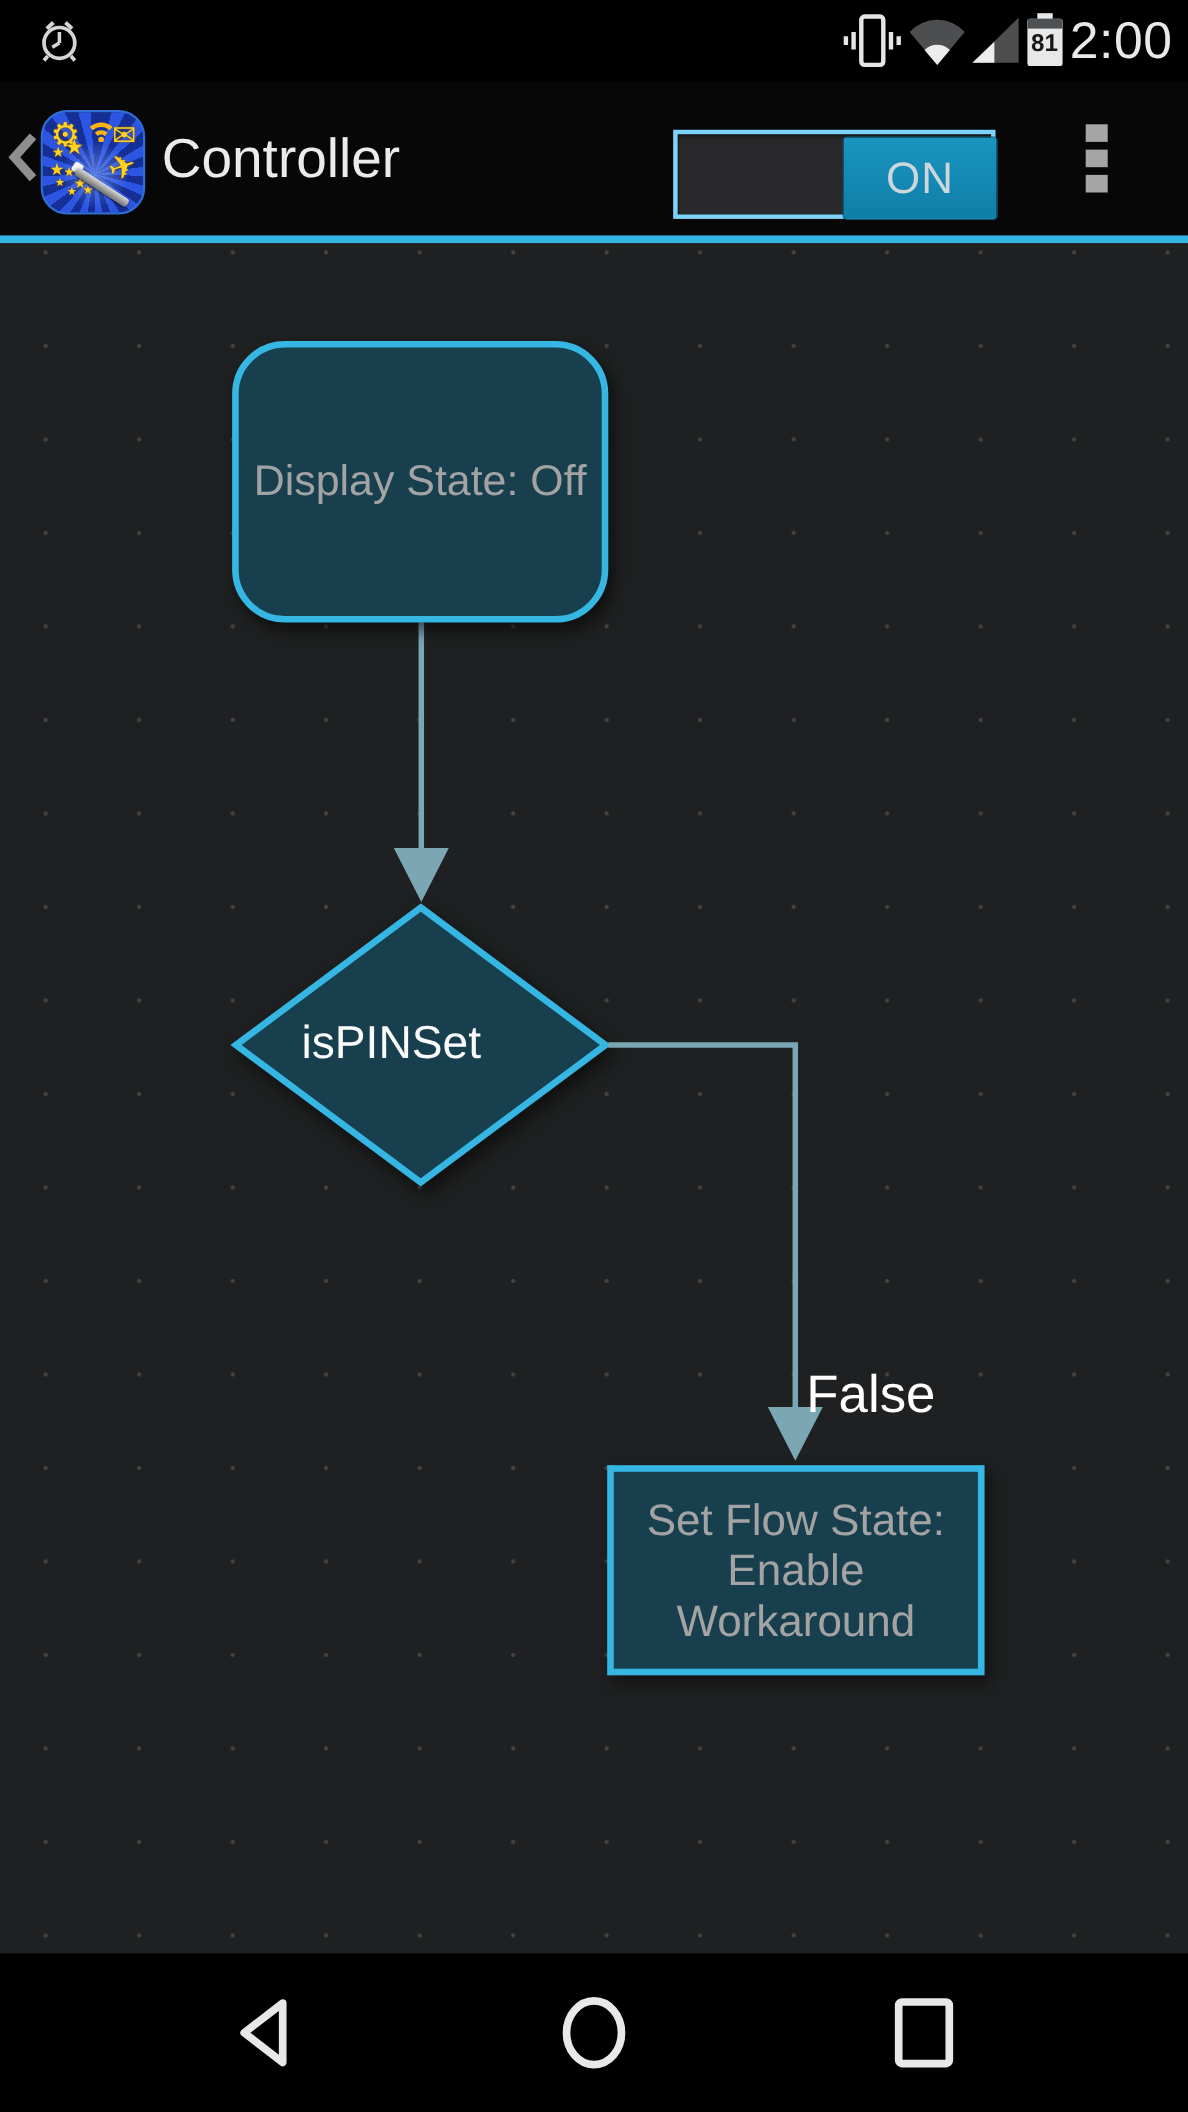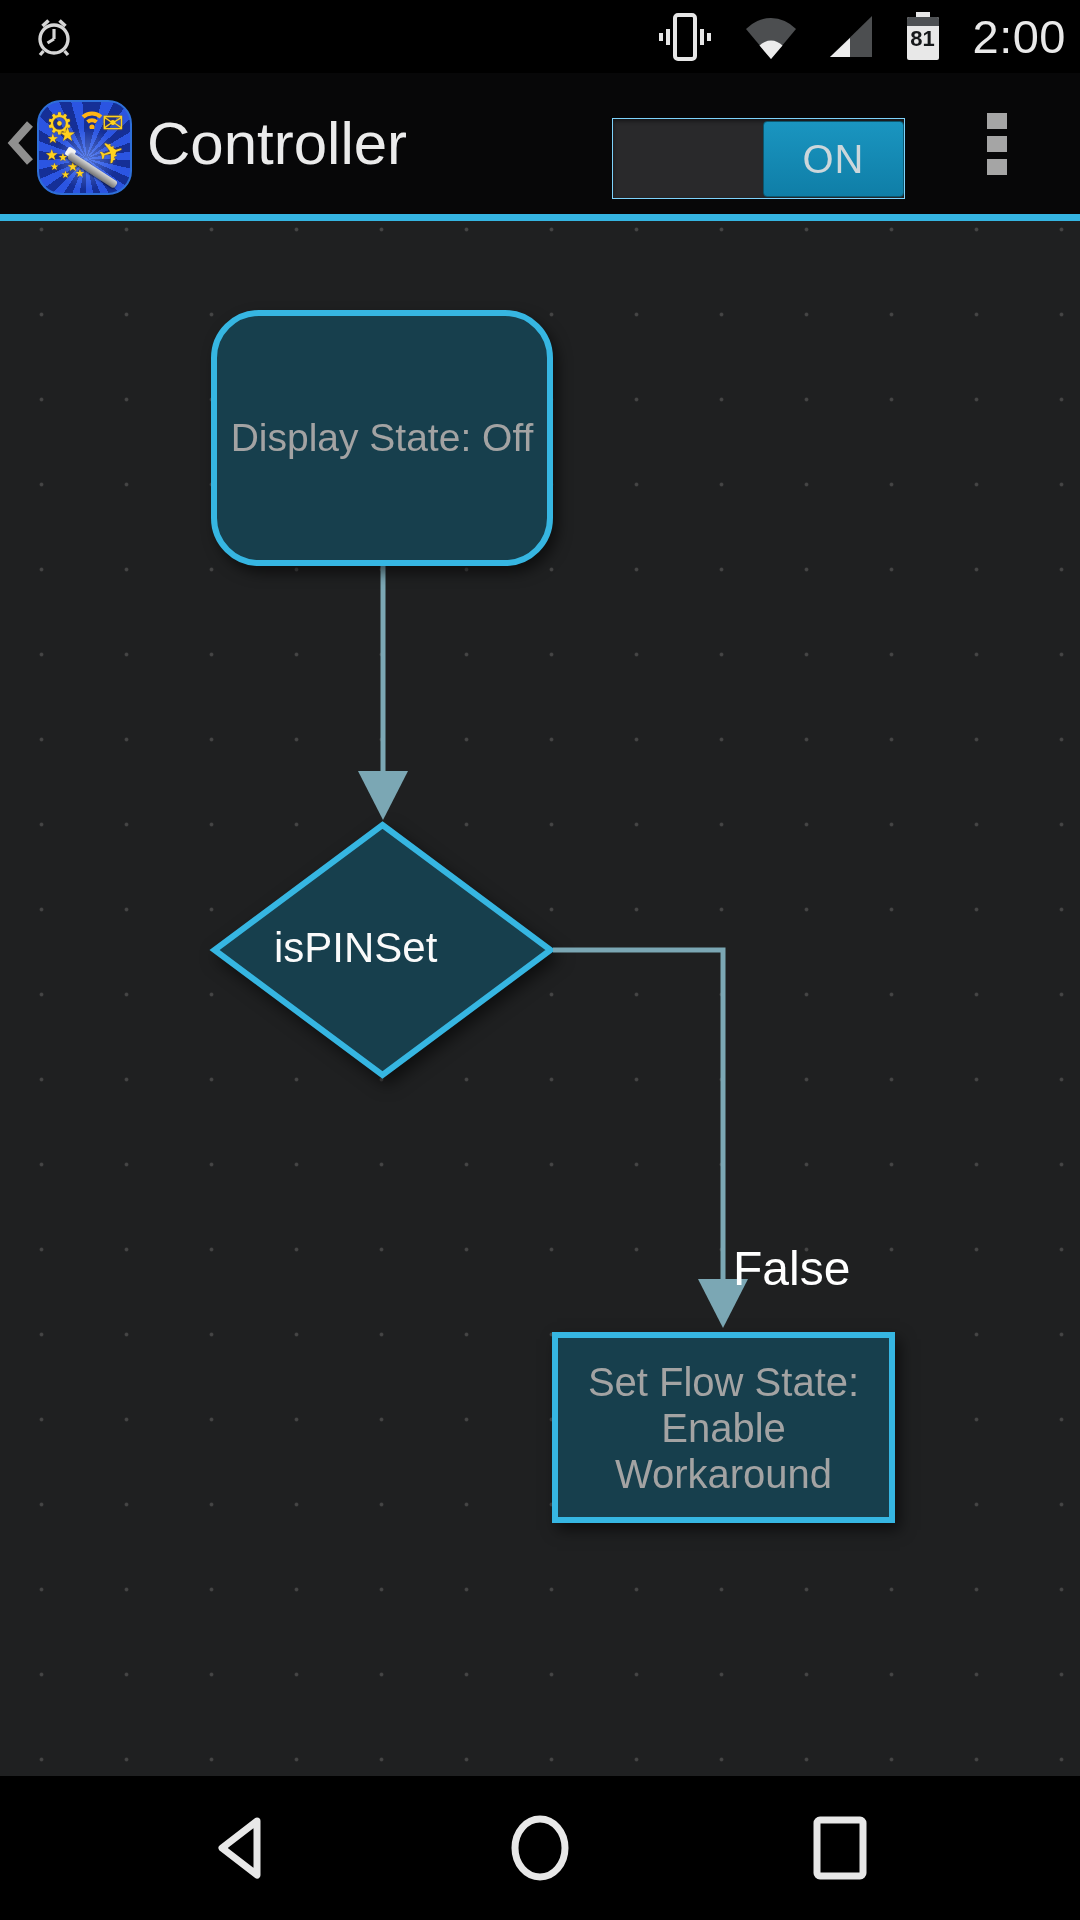--- a/index.html
+++ b/index.html
@@ -5,21 +5,21 @@
   * { margin: 0; padding: 0; box-sizing: border-box; }
   html, body { width: 1080px; height: 1920px; background: #000; overflow: hidden; }
   body { font-family: "Liberation Sans", sans-serif; position: relative; }
 
   
   .status-bar {
     position: absolute; left: 0; top: 0; width: 1080px; height: 73px;
     background: #000; z-index: 30;
   }
   .sb-left { position: absolute; left: 33px; top: 0; height: 73px; display: flex; align-items: center; }
-  .sb-right { position: absolute; right: 14px; top: 0; height: 73px; display: flex; align-items: center; gap: 32px; }
+  .sb-right { position: absolute; right: 14px; top: 0; height: 73px; display: flex; align-items: center; gap: 5px; }
   .sb-time { color: #e9e9e9; font-size: 47px; letter-spacing: 0.5px; }
   .battery { position: relative; width: 36px; height: 50px; display: flex; flex-direction: column; align-items: center; }
   .battery .nub { width: 14px; height: 5px; background: #e8e8e8; }
   .battery .body { position: relative; width: 32px; height: 43px; background: #e8e8e8; border-radius: 2px; overflow: hidden; }
   .battery .level-top { position: absolute; left: 0; top: 0; width: 100%; height: 9px; background: #4e5154; }
   .battery .pct { position: absolute; left: 0; top: 9px; width: 100%; text-align: center; font-size: 22px; color: #16181a; font-weight: bold; line-height: 26px; }
 
   
   .app-bar {
     position: absolute; left: 0; top: 73px; width: 1080px; height: 141px;
@@ -30,23 +30,23 @@
     position: absolute; left: 37px; top: 27px; width: 95px; height: 95px;
     border-radius: 24px; overflow: hidden; border: 2px solid #2e6fd8;
     background: repeating-conic-gradient(from 4deg at 52% 62%, #152f97 0deg 11deg, #2b55e2 11deg 22deg);
   }
   .app-icon .glow { position: absolute; inset: 0; background: radial-gradient(circle at 52% 62%, rgba(140,175,255,0.55) 0%, rgba(140,175,255,0.0) 42%); }
   .app-icon span { position: absolute; color: #ffd21f; text-shadow: 0 0 2px #8a5d00; line-height: 1; }
   .app-icon .wand { position: absolute; left: 30px; top: 49px; width: 56px; height: 8px; border-radius: 3px;
     background: linear-gradient(#d9d9d9, #6f6f6f); transform: rotate(33deg); transform-origin: left center; box-shadow: 0 1px 2px rgba(0,0,0,.6); }
   .app-icon .wand-tip { position: absolute; left: 27px; top: 46px; width: 9px; height: 9px; background: #f3f3f3; border-radius: 2px; transform: rotate(33deg); }
   .app-title { position: absolute; left: 147px; top: 0; height: 141px; display: flex; align-items: center;
-    color: #ebebeb; font-size: 60px; }
+    color: #ebebeb; font-size: 50px; }
   .flow-toggle { position: absolute; left: 612px; top: 45px; width: 293px; height: 81px;
-    background: #29292b; border: 1px solid #7dd3fc; box-shadow: inset 0 2px 4px rgba(0,0,0,.5); }
+    background: #29292b; border: 4px solid #7dd3fc; box-shadow: inset 0 2px 4px rgba(0,0,0,.5); }
   .toggle-thumb { position: absolute; left: 150px; top: 2px; width: 141px; height: 76px;
     background: linear-gradient(#1a95c0, #0f7ea7); border-radius: 4px; border: 1px solid #0a576f;
     display: flex; align-items: center; justify-content: center;
     color: #ccd7db; font-size: 40px; letter-spacing: 1px; }
   .overflow-btn { position: absolute; left: 975px; top: 40px; width: 44px; height: 62px;
     display: flex; flex-direction: column; align-items: center; justify-content: center; gap: 7px; }
   .overflow-btn i { display: block; width: 20px; height: 20px; background: #a5a5a5; }
 
   .accent-divider { position: absolute; left: 0; top: 214px; width: 1080px; height: 7px; background: #35b5e2; z-index: 25; }
 

